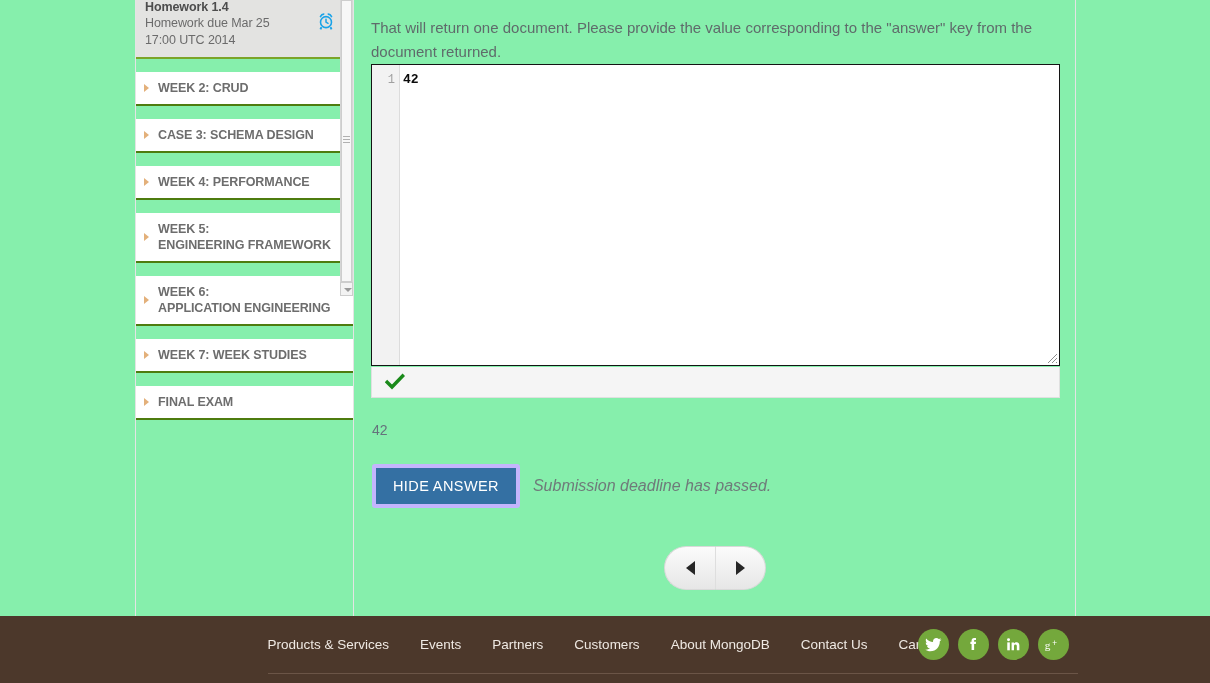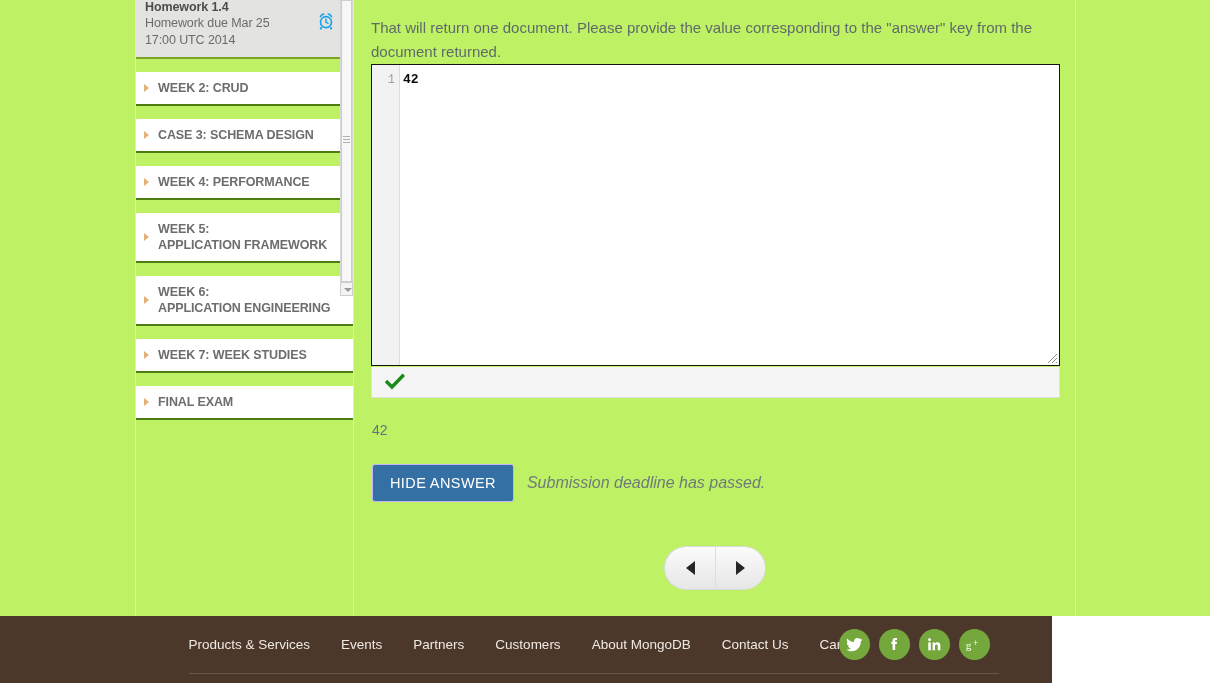--- a/index.html
+++ b/index.html
@@ -14,21 +14,21 @@
     position: relative;
     width: 1210px; height: 683px;
     background: #ffffff;
   }
 
   
   #content-band {
     position: absolute;
     left: 0; top: 0;
     width: 1210px; height: 616px;
-    background: #bef264;
+    background: #86efac;
     text-decoration: underline;
   }
   .vrule {
     position: absolute;
     top: 0; bottom: 0;
     width: 1px;
     background: #e4e4e4;
   }
   #vrule-left   { left: 135px; }
   #vrule-mid    { left: 353px; }
@@ -219,21 +219,21 @@
 
   
   #answer-row {
     position: absolute;
     left: 1px; top: 464px;
     display: flex;
     align-items: center;
   }
   #hide-answer-btn {
     background: #3470a3;
-    border: 1px solid #c4b5fd;
+    border: 4px solid #c4b5fd;
     border-radius: 3px;
     color: #ffffff;
     font-size: 14.5px;
     letter-spacing: 0.4px;
     padding: 11px 17px 11px 17px;
     cursor: pointer;
     font-family: "Liberation Sans", sans-serif;
     line-height: 14px;
   }
   #deadline-note {
@@ -277,21 +277,21 @@
     width: 0; height: 0;
     border-left: 9px solid #262626;
     border-top: 7px solid transparent;
     border-bottom: 7px solid transparent;
   }
 
   
   #footer {
     position: absolute;
     left: 0; top: 616px;
-    width: 1052px; height: 67px;
+    width: 1210px; height: 67px;
     background: #4c382b;
   }
   #footer-inner {
     position: relative;
     margin: 0 auto;
     width: 945px;
     height: 67px;
   }
   #footer-links {
     position: absolute;
@@ -370,21 +370,21 @@
 
       <div class="week-item">
         <span class="tri"></span>
         <span class="week-label">WEEK 4: PERFORMANCE</span>
       </div>
 
       <div class="week-item">
         <span class="tri"></span>
         <span class="week-label">
           <span class="ln">WEEK 5:</span>
-          <span class="ln">APPLICATION FRAMEWORK</span>
+          <span class="ln">ENGINEERING FRAMEWORK</span>
         </span>
       </div>
 
       <div class="week-item">
         <span class="tri"></span>
         <span class="week-label">
           <span class="ln">WEEK 6:</span>
           <span class="ln">APPLICATION ENGINEERING</span>
         </span>
       </div>

